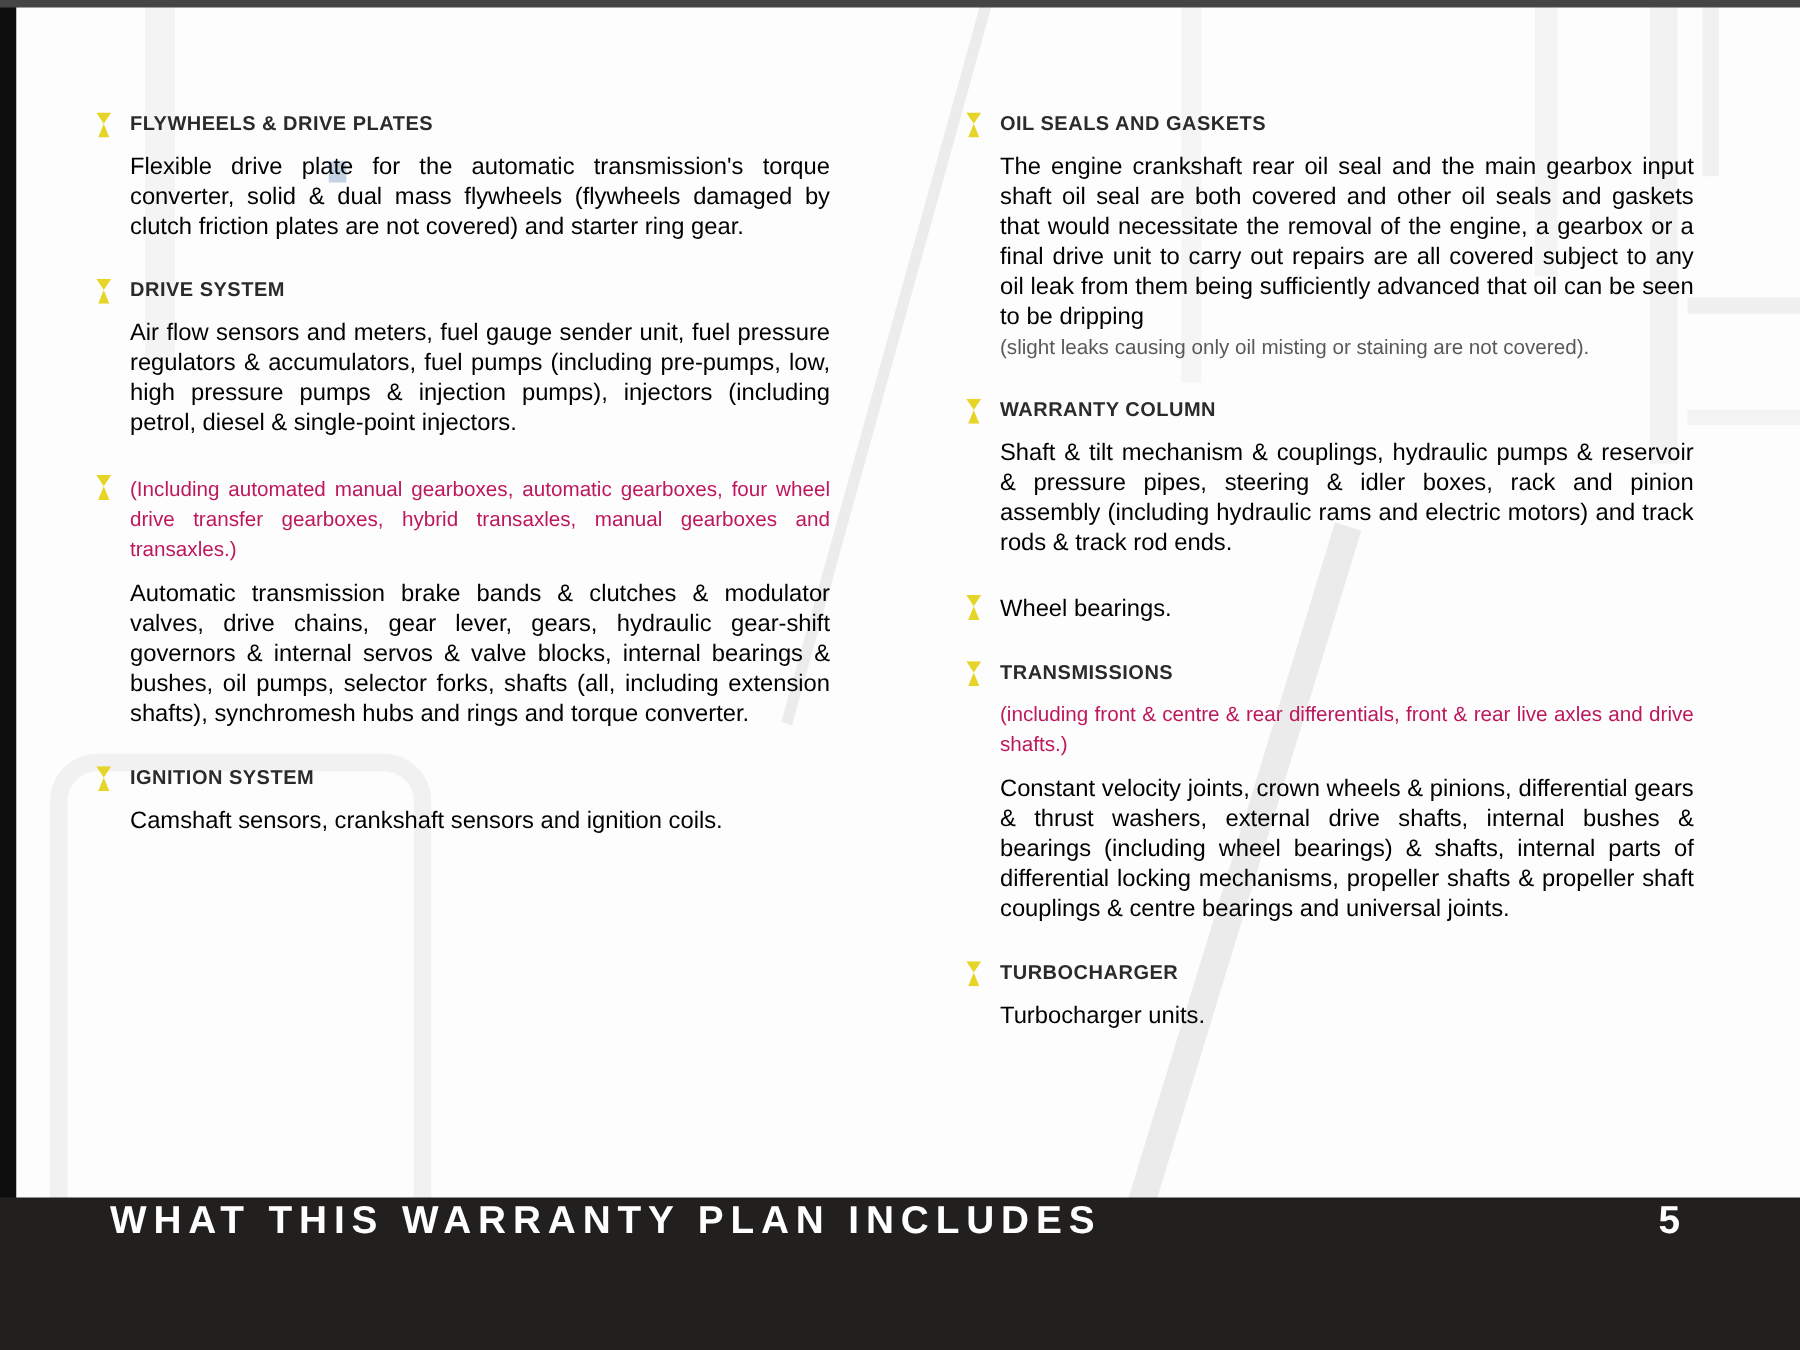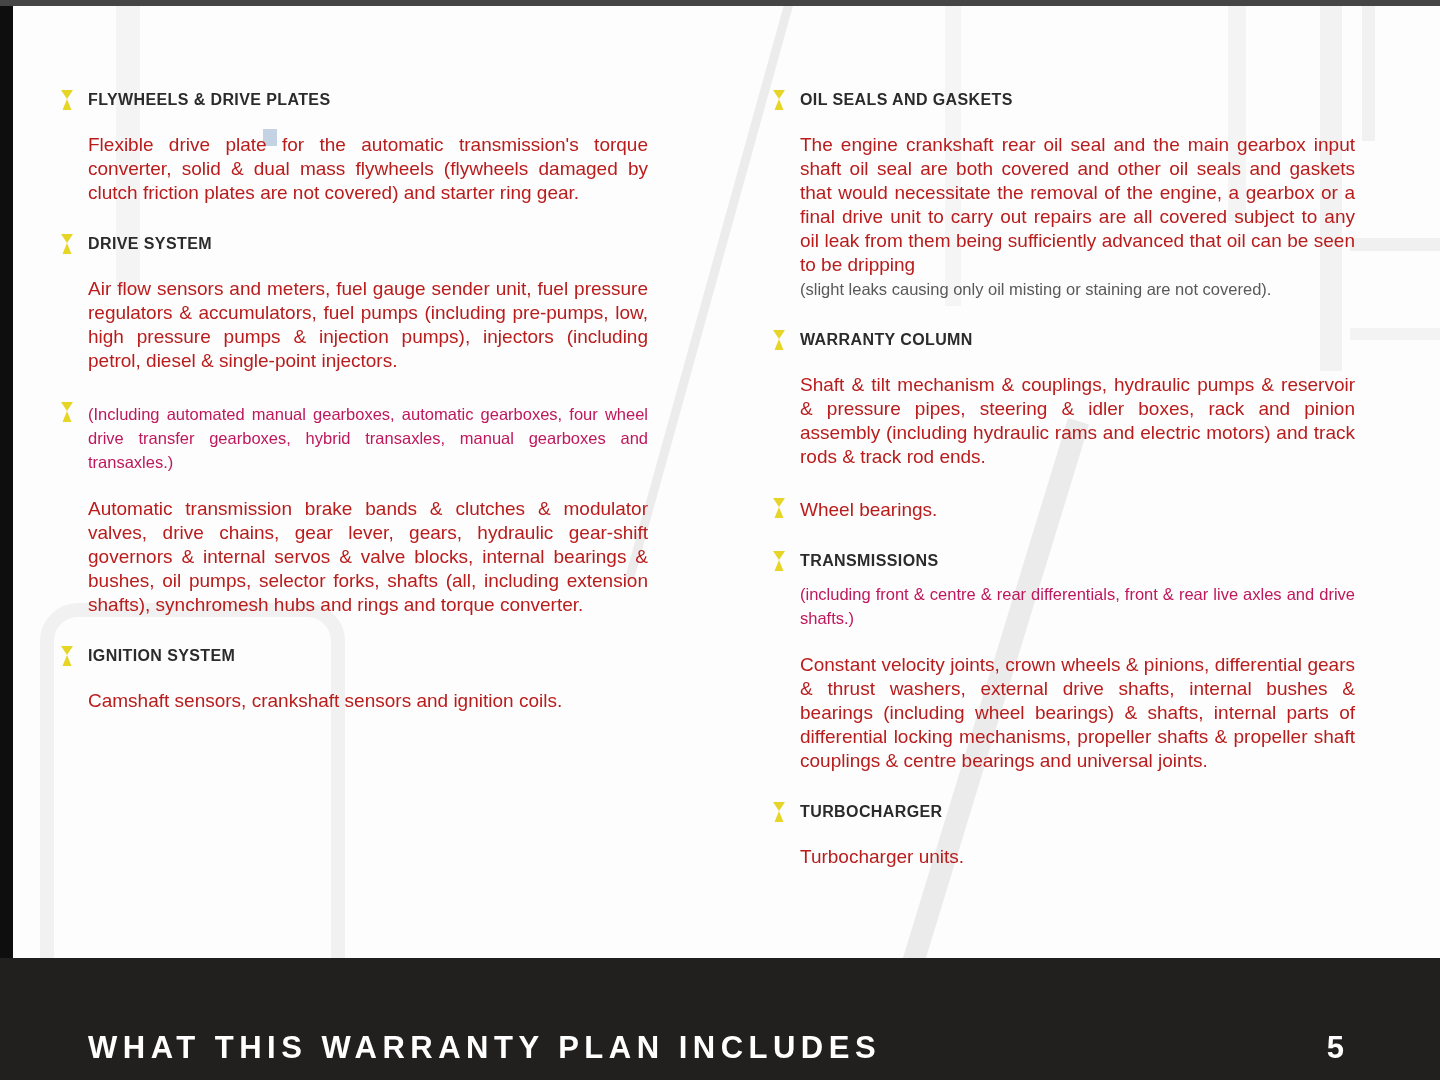--- a/index.html
+++ b/index.html
@@ -25,50 +25,50 @@
   .wm-vert-5{left:1362px;top:6px;width:13px;height:135px;background:#f1f1f1;}
   .wm-hband-1{left:1350px;top:238px;width:90px;height:13px;background:#f0f0f0;}
   .wm-hband-2{left:1350px;top:328px;width:90px;height:12px;background:#f3f3f3;}
   .wm-roundrect{left:40px;top:603px;width:305px;height:560px;border:14px solid #f1f1f1;border-radius:38px;box-sizing:border-box;background:transparent;}
 
   
   .selection-artifact{position:absolute;left:263px;top:129px;width:14px;height:17px;background:rgba(148,176,206,.55);z-index:1;}
 
   
   .col{position:absolute;top:90px;z-index:2;}
-  .col-left{left:88px;width:560px;}
+  .col-left{left:104px;width:560px;}
   .col-right{left:800px;width:555px;}
 
   .sec{position:relative;margin:0 0 29px 0;}
   .sec-icon{position:absolute;left:-28px;top:0px;width:14px;height:20px;display:block;}
   .sec-heading{
     margin:0;padding:0;
     font-size:16px;line-height:20px;font-weight:bold;
     letter-spacing:.4px;color:#2b2b2b;
   }
   .sec-body{
-    margin:23px 0 0 0;padding:0;
-    font-size:19px;line-height:24px;color:#b91c1c;
+    margin:12px 0 0 0;padding:0;
+    font-size:19px;line-height:24px;color:#000000;
     text-align:justify;
   }
   .sec-note{
     margin:11px 0 8px 0;padding:0;
     font-size:16.5px;line-height:24px;color:#be185d;
     text-align:justify;
   }
   .sec-footnote{
     margin:0;padding:0;
     font-size:16.5px;line-height:24px;color:#595959;
   }
 
   
   .footer{
     position:absolute;left:0;bottom:0;width:1440px;height:122px;
     background:#221f1f;z-index:7;
-    display:flex;align-items:flex-end;justify-content:space-between;
+    display:flex;align-items:flex-start;justify-content:space-between;
     box-sizing:border-box;padding:0 95px 14px 88px;
   }
   .footer-title{
     color:#ffffff;font-size:31px;font-weight:bold;letter-spacing:5.5px;
   }
   .footer-page{
     color:#ffffff;font-size:31px;font-weight:bold;letter-spacing:1px;
   }
 </style>
 </head>

